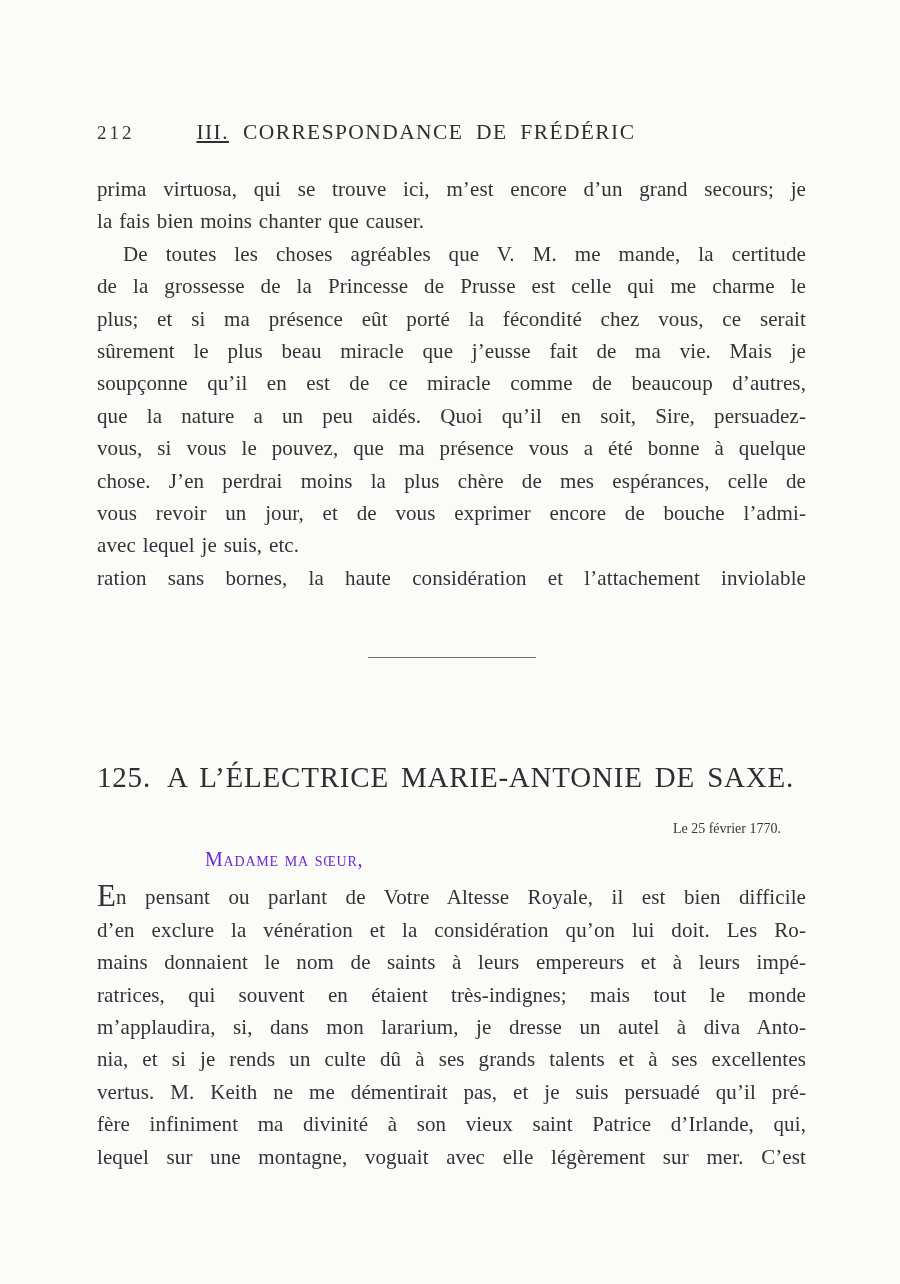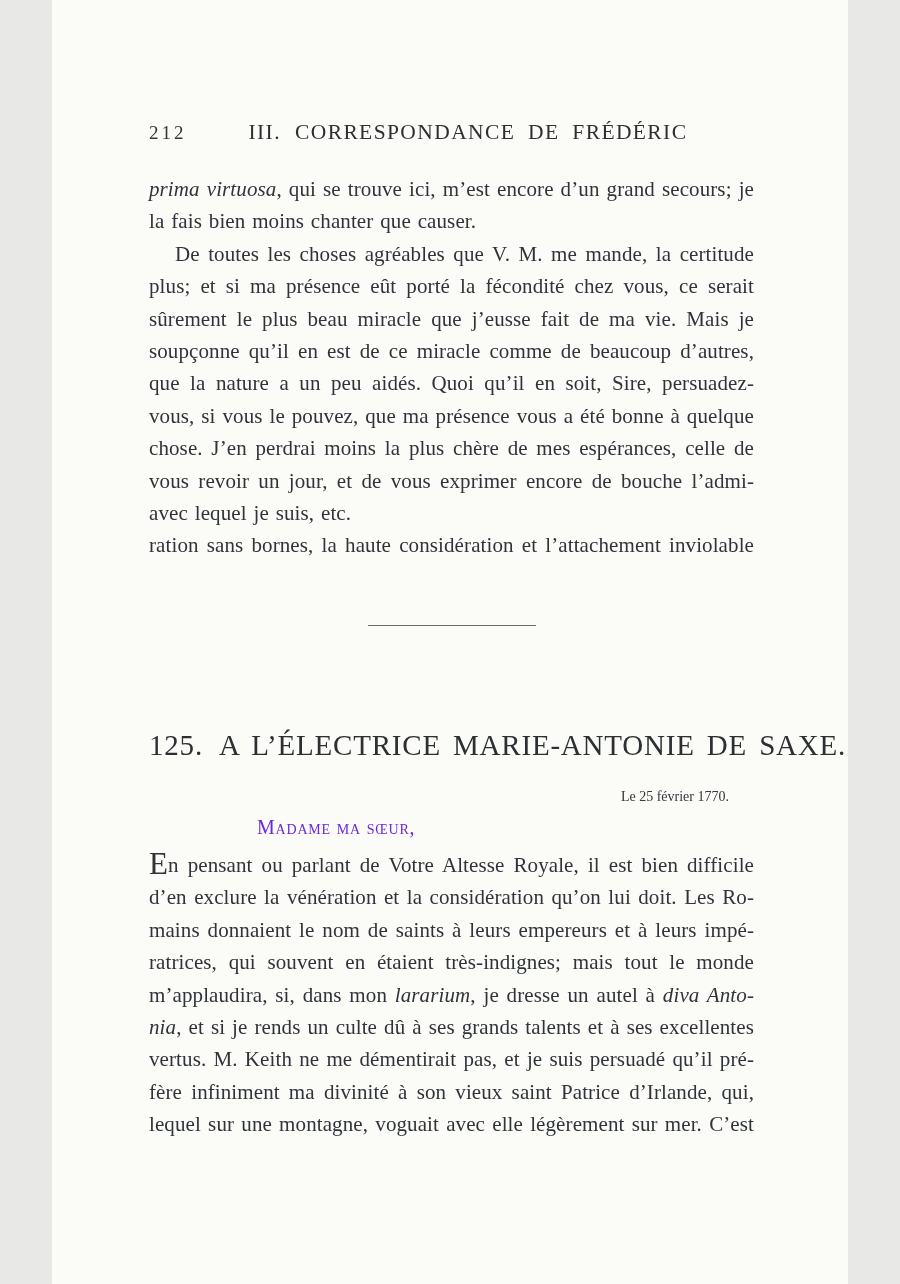--- a/index.html
+++ b/index.html
@@ -1,18 +1,18 @@
 <!DOCTYPE html>
 <html><head>
 <meta charset="utf-8">
 <style>
   html, body { margin: 0; padding: 0; background: #e8e8e6; }
   .page {
     position: relative;
-    width: 796px; height: 1284px;
+    width: 900px; height: 1284px;
     margin: 0 auto;
     background: #fbfbf8;
     color: #2f2f2f;
     font-family: "Liberation Serif", "DejaVu Serif", serif;
     box-sizing: border-box;
     padding: 120px 94px 0 97px;
     overflow: hidden;
   }
   .running-header {
     display: flex;
@@ -25,35 +25,35 @@
     letter-spacing: 3px;
     color: #33373a;
   }
   .runtitle {
     margin-left: 62px;
     font-size: 21.5px;
     letter-spacing: 1.4px;
     word-spacing: 6px;
     color: #2c3033;
   }
-  .runtitle .numeral { margin-right: 14px; }
+  .runtitle .numeral { margin-right: 14px; text-decoration: underline; }
   .bodytext { margin-top: 28px; }
   .paragraph { margin: 0; }
   .line {
     font-size: 21px;
     line-height: 32.4px;
     text-align: justify;
     text-align-last: justify;
     letter-spacing: 0.1px;
     word-spacing: 1.5px;
     color: #30343a;
   }
   .line.lastline { text-align-last: left; }
   .line.indent { text-indent: 26px; }
-  .it { font-style: italic; }
+  .it { }
   .initcap {
     font-size: 31px;
     line-height: 1px;
     vertical-align: -2px;
   }
   .divider {
     width: 168px;
     margin: 63px auto 0 auto;
     border: none;
     border-top: 1.6px solid #6b6b68;
@@ -98,20 +98,21 @@
     <span class="runtitle"><span class="numeral">III.</span><span>CORRESPONDANCE DE FRÉDÉRIC</span></span>
   </div>
 
   <div class="bodytext">
       <div class="paragraph">
         <div class="line"><span class="it">prima virtuosa</span><span>, qui se trouve ici, m’est encore d’un grand secours; je</span></div>
         <div class="line lastline"><span>la fais bien moins chanter que causer.</span></div>
       </div>
       <div class="paragraph">
         <div class="line indent"><span>De toutes les choses agréables que V. M. me mande, la certitude</span></div>
+        <div class="line"><span>de la grossesse de la Princesse de Prusse est celle qui me charme le</span></div>
         <div class="line"><span>plus; et si ma présence eût porté la fécondité chez vous, ce serait</span></div>
         <div class="line"><span>sûrement le plus beau miracle que j’eusse fait de ma vie.  Mais je</span></div>
         <div class="line"><span>soupçonne qu’il en est de ce miracle comme de beaucoup d’autres,</span></div>
         <div class="line"><span>que la nature a un peu aidés.  Quoi qu’il en soit, Sire, persuadez-</span></div>
         <div class="line"><span>vous, si vous le pouvez, que ma présence vous a été bonne à quelque</span></div>
         <div class="line"><span>chose.  J’en perdrai moins la plus chère de mes espérances, celle de</span></div>
         <div class="line"><span>vous revoir un jour, et de vous exprimer encore de bouche l’admi-</span></div>
         <div class="line lastline"><span>avec lequel je suis, etc.</span></div>
         <div class="line"><span>ration sans bornes, la haute considération et l’attachement inviolable</span></div>
       </div>

